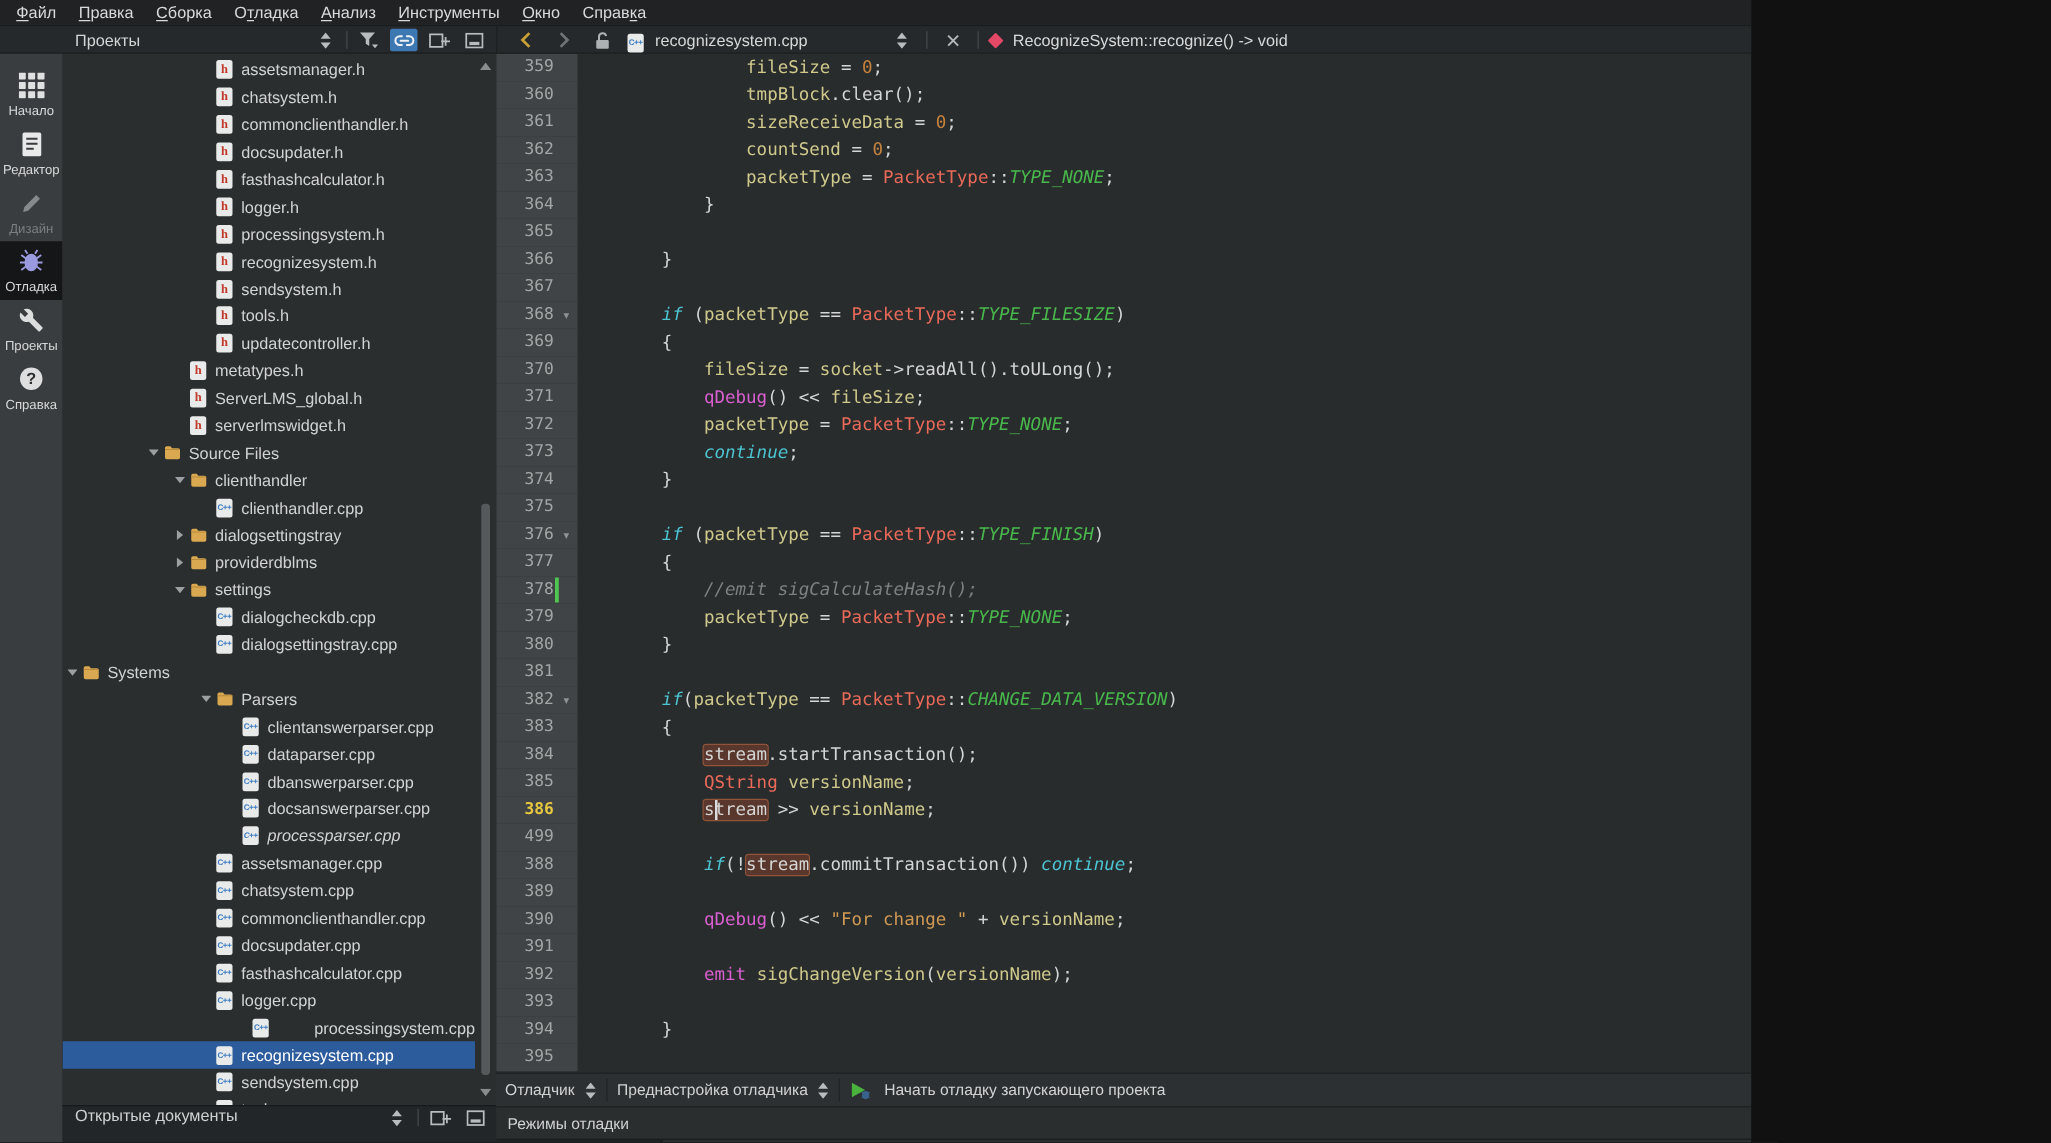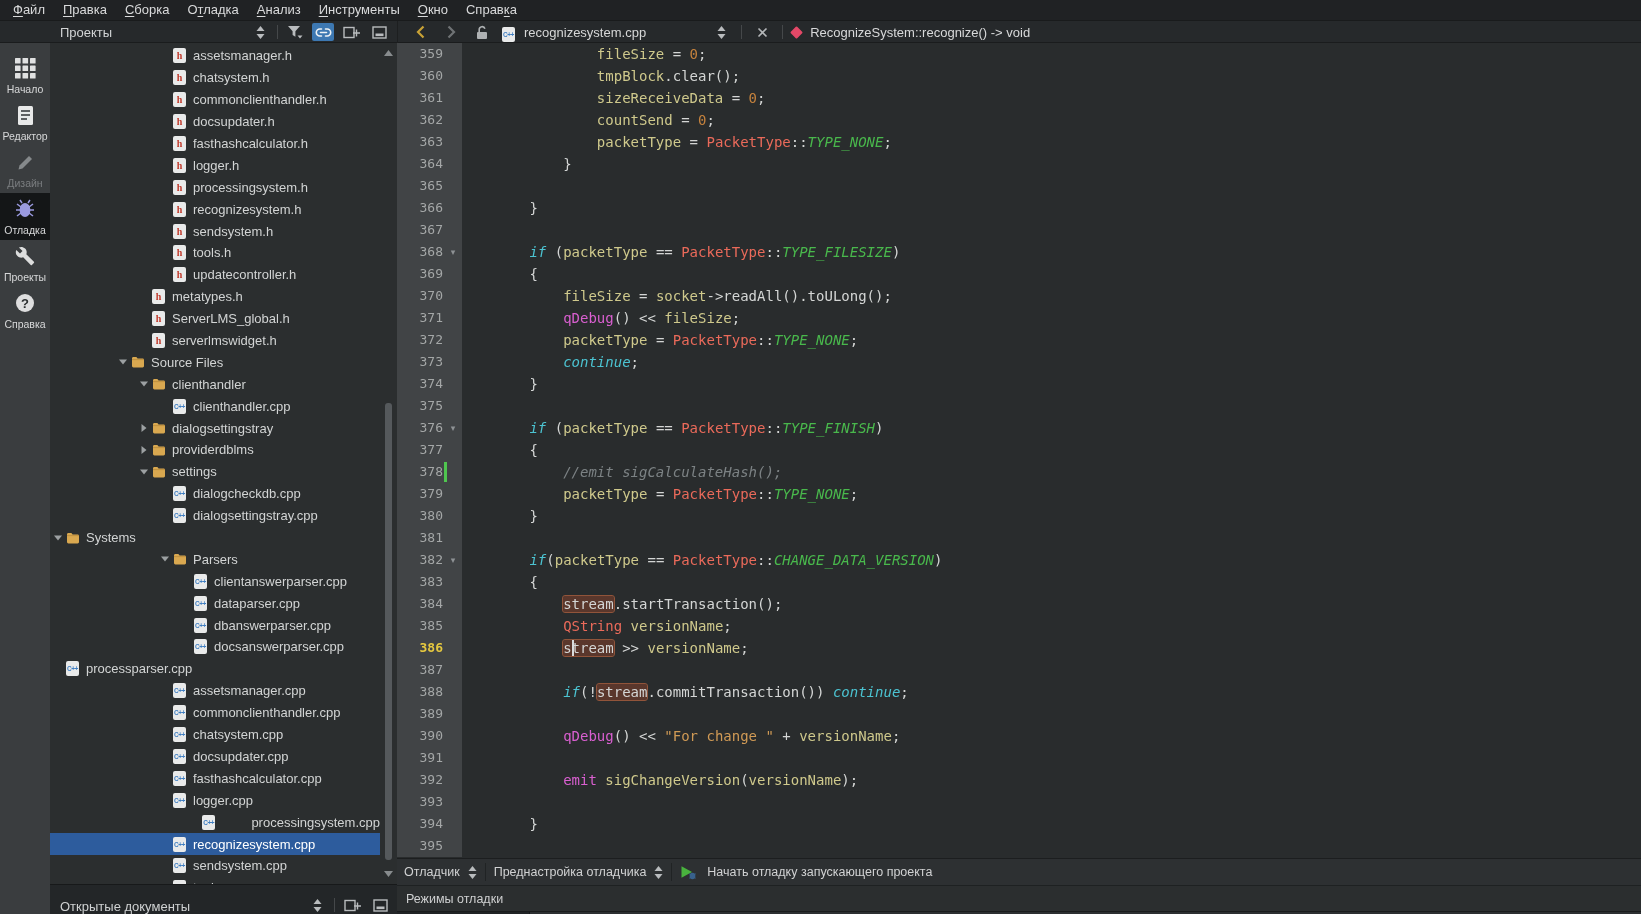--- a/index.html
+++ b/index.html
@@ -1,18 +1,18 @@
 <!DOCTYPE html>
 <html style="--sel-blue: #2d5c9d; --link-blue: #3d78b2; --diamond-pink: #e34867; --vcs-green: #4fc64f; --cur-ln: #e5c83f; --c-d: #d4d6d5; --c-v: #cfc98c; --c-t: #ea6a5a; --c-e: #49b84c; --c-k: #4cc4d2; --c-m: #d95fd0; --c-n: #c5823d; --c-s: #d09a55; --c-c: #7c8284; --occ-bg: #5a372c; --occ-bd: #91543a;"><head>
 <meta charset="utf-8">
 <style>
   * { margin:0; padding:0; box-sizing:border-box; }
   html,body { background:#111; }
   #app {
-    position:relative; width:1641px; height:914px; overflow:hidden;
+    position:relative; width:1401px; height:914px; overflow:hidden;
     background:#292c2d; font-family:"Liberation Sans", sans-serif;
     -webkit-font-smoothing:antialiased;
   }
   
   .menubar{position:absolute;left:0;top:0;width:100%;height:21px;background:#202224;
     border-bottom:1px solid #191b1c;display:flex;align-items:center;padding-left:4px;}
   .menu-item{color:#d9dadb;font-size:13px;padding:0 9px;line-height:20px;cursor:default;}
   .menu-item u{text-decoration:underline;text-underline-offset:2px;}
   
   .toolrow{position:absolute;left:0;top:21px;width:100%;height:22px;background:#26292b;border-bottom:1px solid #1a1c1d;}
@@ -46,21 +46,21 @@
   .fic{display:inline-flex;align-items:center;justify-content:center;width:13px;height:15px;background:#e9eaea;border-radius:2px;font-weight:bold;}
   .hic{color:#c0392b;font-size:10px;font-family:"Liberation Serif",serif;}
   .cppic{color:#3f7ec2;font-size:6.5px;letter-spacing:-0.5px;}
   
   .vstrip{position:absolute;left:380px;top:43px;width:17px;height:841px;background:#2b2e2f;}
   .vthumb{position:absolute;left:5px;width:7px;top:360px;bottom:24px;background:#55595c;border-radius:3px;}
   .sarrow{position:absolute;left:3px;width:11px;height:11px;display:flex;align-items:center;justify-content:center;}
   .sarrow.up{top:4px;} .sarrow.down{bottom:5px;}
   
   .opendocs{position:absolute;left:50px;top:884px;width:347px;height:30px;background:#232628;border-top:1px solid #17191a;
-    display:flex;align-items:flex-end;padding:0 6px 0 10px;gap:7px;}
+    display:flex;align-items:flex-start;padding:0 6px 0 10px;gap:7px;}
   .od-title{flex:1;font-size:13px;color:#cfd1d2;}
   
   .editor{position:absolute;left:397px;top:43px;right:0;bottom:0;background:#292c2d;}
   .codewrap{position:absolute;left:0;top:0;right:0;height:815px;overflow:hidden;}
   .cl{display:flex;height:22px;}
   .gut{position:relative;width:65px;flex-shrink:0;background:#414446;}
   .ln{position:absolute;right:19px;top:0;font-family:"DejaVu Sans Mono",monospace;font-size:13px;line-height:22px;color:#a4a7a7;}
   .ln.cur{color:var(--cur-ln);font-weight:bold;}
   .fold{position:absolute;right:2px;top:0;width:14px;text-align:center;font-size:9px;line-height:22px;color:#8e9294;}
   .vcs{position:absolute;left:47px;top:1px;bottom:1px;width:3px;background:var(--vcs-green);}
@@ -491,47 +491,47 @@
           </span>
           <span class="tlabel">dbanswerparser.cpp</span>
         </div>
         <div class="trow" style="padding-left: 128px;">
           <span class="chev"></span>
           <span class="ticon">
             <span class="fic cppic">C++</span>
           </span>
           <span class="tlabel">docsanswerparser.cpp</span>
         </div>
-        <div class="trow" style="">
+        <div class="trow" style="padding-left: 128px; font-style: italic;">
           <span class="chev"></span>
           <span class="ticon">
             <span class="fic cppic">C++</span>
           </span>
           <span class="tlabel">processparser.cpp</span>
         </div>
         <div class="trow" style="padding-left: 107px;">
           <span class="chev"></span>
           <span class="ticon">
             <span class="fic cppic">C++</span>
           </span>
           <span class="tlabel">assetsmanager.cpp</span>
         </div>
         <div class="trow" style="padding-left: 107px;">
           <span class="chev"></span>
           <span class="ticon">
             <span class="fic cppic">C++</span>
           </span>
+          <span class="tlabel">chatsystem.cpp</span>
+        </div>
+        <div class="trow" style="padding-left: 107px;">
+          <span class="chev"></span>
+          <span class="ticon">
+            <span class="fic cppic">C++</span>
+          </span>
           <span class="tlabel">commonclienthandler.cpp</span>
-        </div>
-        <div class="trow" style="padding-left: 107px;">
-          <span class="chev"></span>
-          <span class="ticon">
-            <span class="fic cppic">C++</span>
-          </span>
-          <span class="tlabel">chatsystem.cpp</span>
         </div>
         <div class="trow" style="padding-left: 107px;">
           <span class="chev"></span>
           <span class="ticon">
             <span class="fic cppic">C++</span>
           </span>
           <span class="tlabel">docsupdater.cpp</span>
         </div>
         <div class="trow" style="padding-left: 107px;">
           <span class="chev"></span>
@@ -786,21 +786,21 @@
           <div class="lc"><span class="c-d">            </span><span class="c-t">QString</span><span class="c-d"> </span><span class="c-v">versionName</span><span class="c-d">;</span></div>
         </div>
         <div class="cl">
           <div class="gut">
             <span class="ln cur">386</span>
           </div>
           <div class="lc"><span class="c-d">            </span><span class="c-hl">stream</span><span class="c-d"> &gt;&gt; </span><span class="c-v">versionName</span><span class="c-d">;</span><span class="caret" style="left: 13ch;"></span></div>
         </div>
         <div class="cl">
           <div class="gut">
-            <span class="ln">387</span>
+            <span class="ln">499</span>
           </div>
           <div class="lc"></div>
         </div>
         <div class="cl">
           <div class="gut">
             <span class="ln">388</span>
           </div>
           <div class="lc"><span class="c-d">            </span><span class="c-k">if</span><span class="c-d">(!</span><span class="c-hl">stream</span><span class="c-d">.commitTransaction()) </span><span class="c-k">continue</span><span class="c-d">;</span></div>
         </div>
         <div class="cl">

